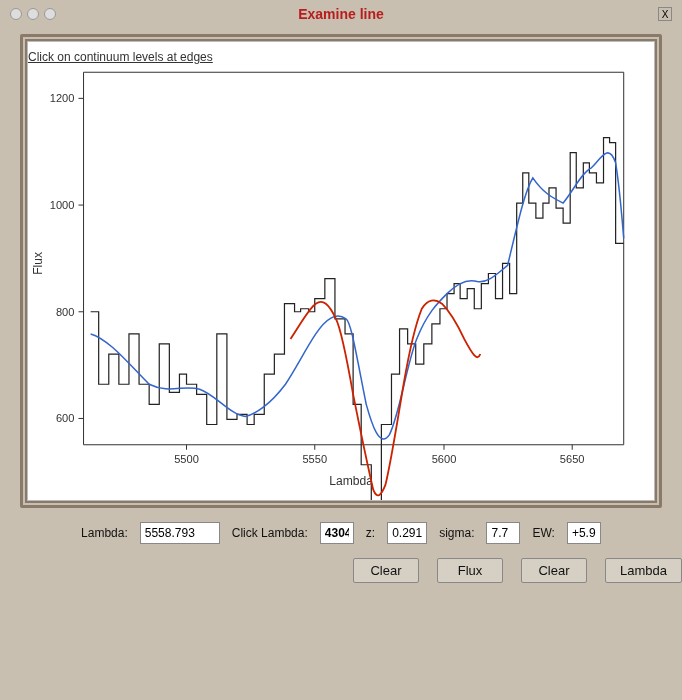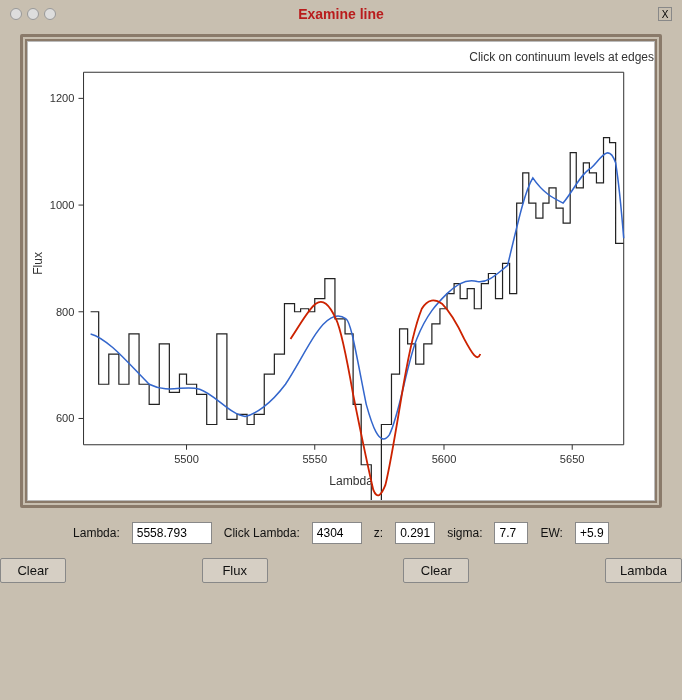--- a/index.html
+++ b/index.html
@@ -58,23 +58,24 @@
       border: 1px solid #bbb;
       width: 100%;
       height: 460px;
       position: relative;
       overflow: hidden;
     }
     .chart-instruction {
       position: absolute;
       top: 8px;
       left: 0; right: 0;
-      text-align: right;
+      text-align: left;
       font-size: 12px;
       color: #333;
+      text-decoration: underline;
     }
     svg.chart-svg {
       position: absolute;
       top: 0; left: 0;
       width: 100%; height: 100%;
     }
     .info-bar {
       display: flex;
       align-items: center;
       justify-content: center;
@@ -86,26 +87,26 @@
       color: #111;
     }
     .info-input {
       border: 1px solid #888;
       background: #fff;
       padding: 2px 4px;
       font-size: 12px;
       height: 22px;
     }
     .info-input.wide { width: 80px; }
-    .info-input.medium { width: 50px; }
+    .info-input.medium { width: 34px; font-weight: bold; }
     .info-input.small { width: 40px; }
     .info-input.tiny { width: 34px; }
     .btn-bar {
       display: flex;
-      justify-content: space-between;
+      justify-content: flex-end;
       gap: 18px;
       padding: 8px 0 10px 0;
     }
     .btn {
       min-width: 66px;
       padding: 4px 14px;
       border: 1px solid #888;
       background: #d6cfc4;
       font-size: 13px;
       cursor: pointer;

